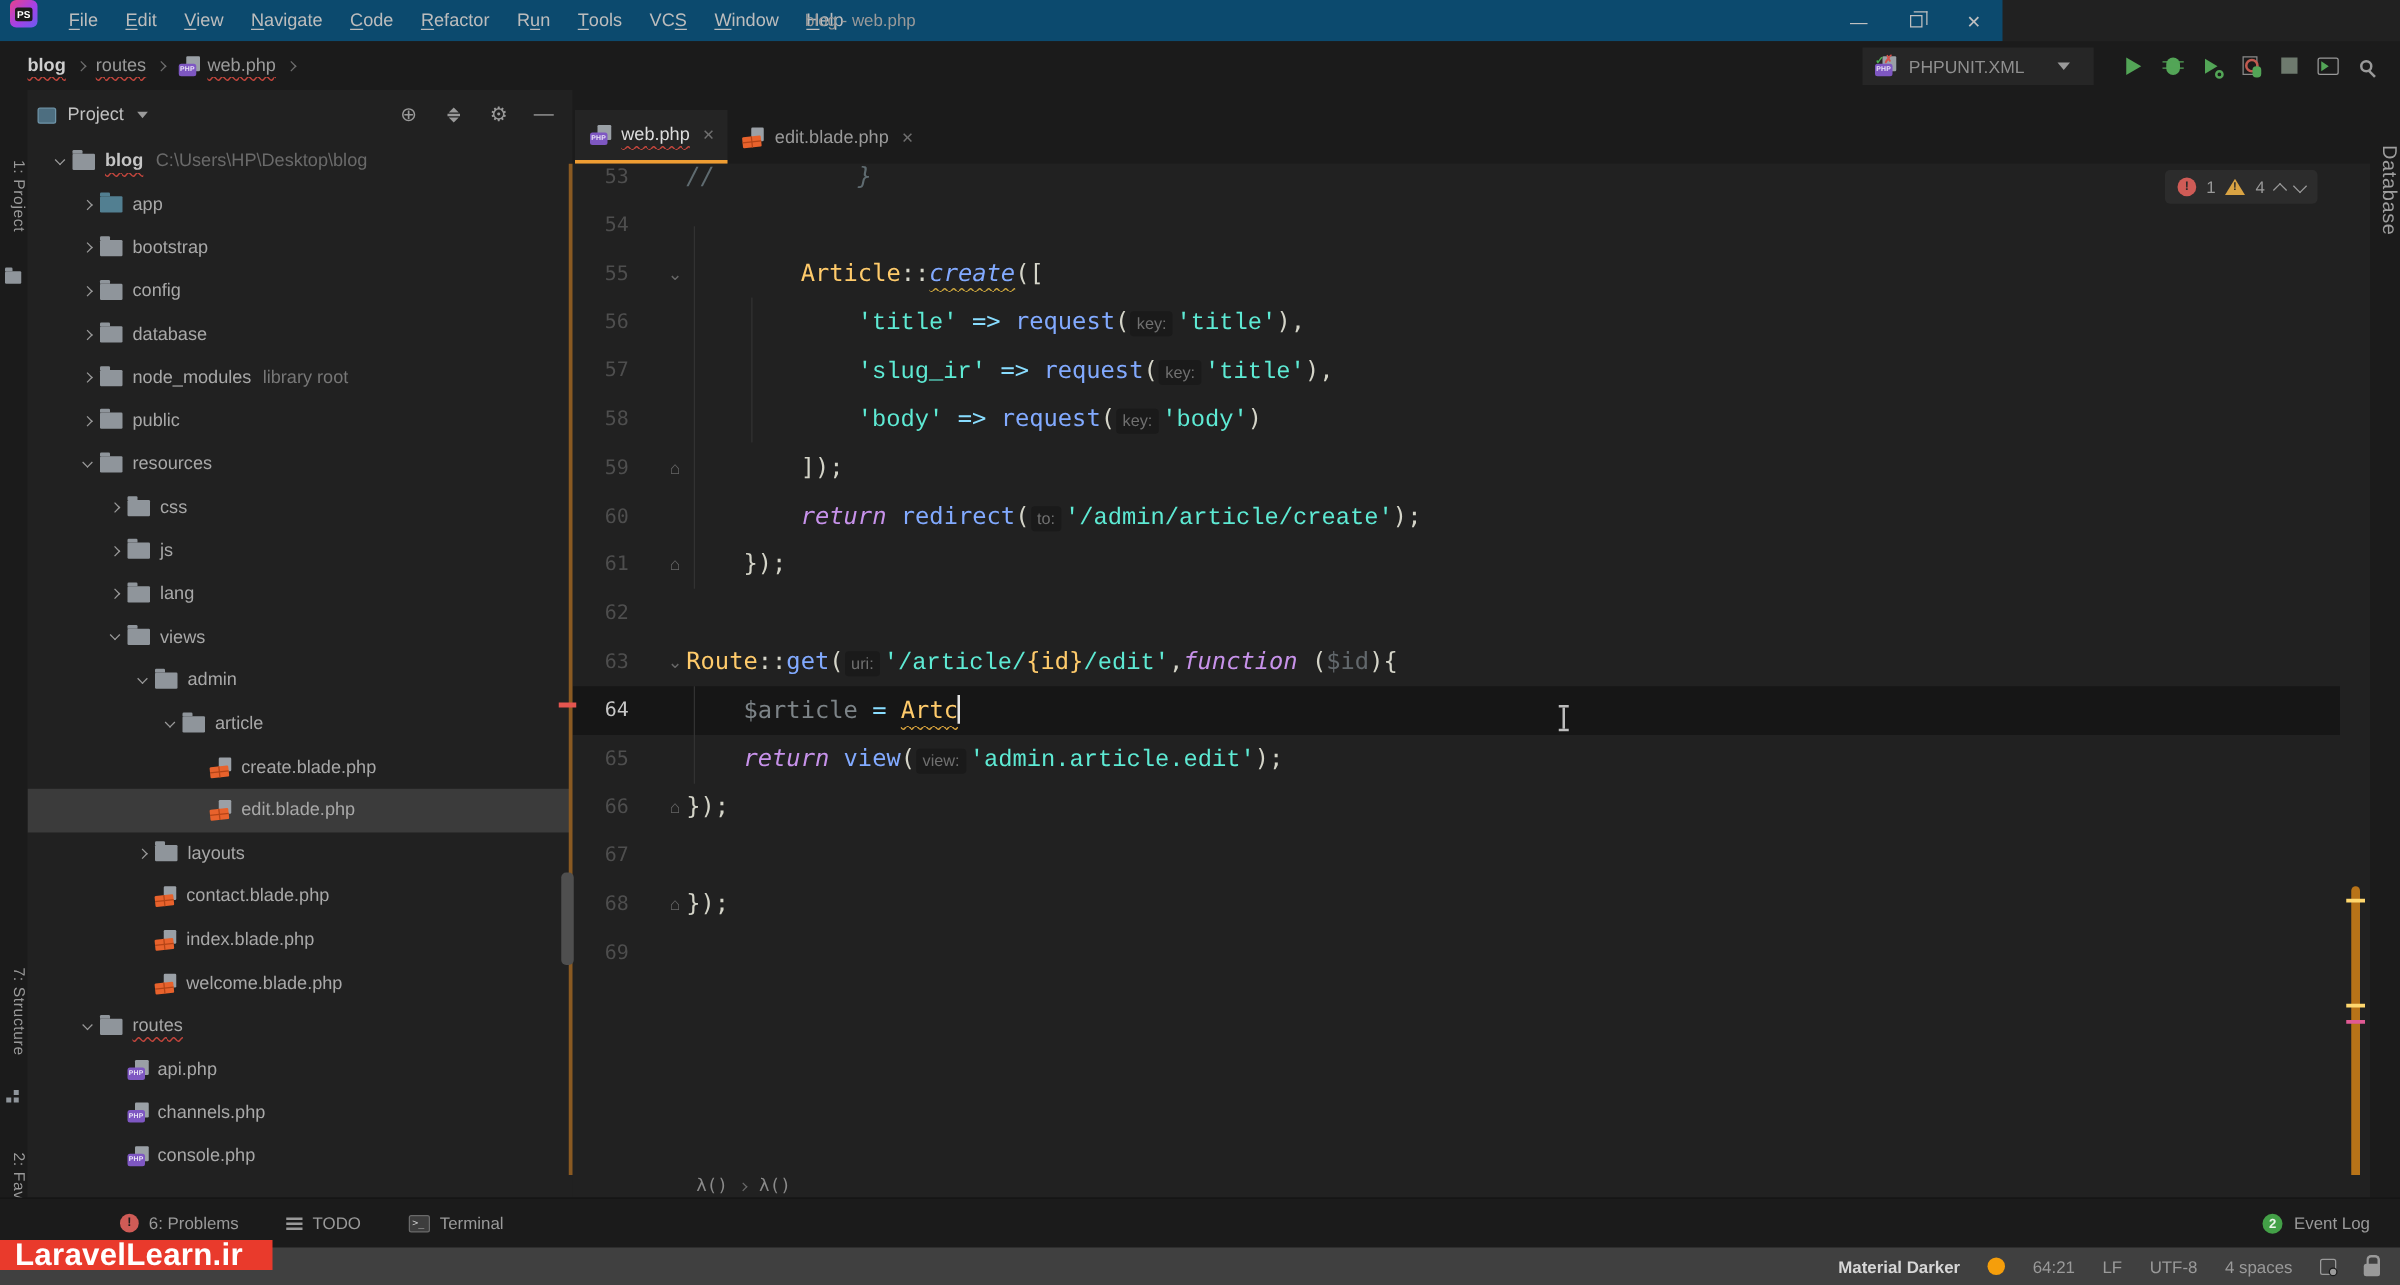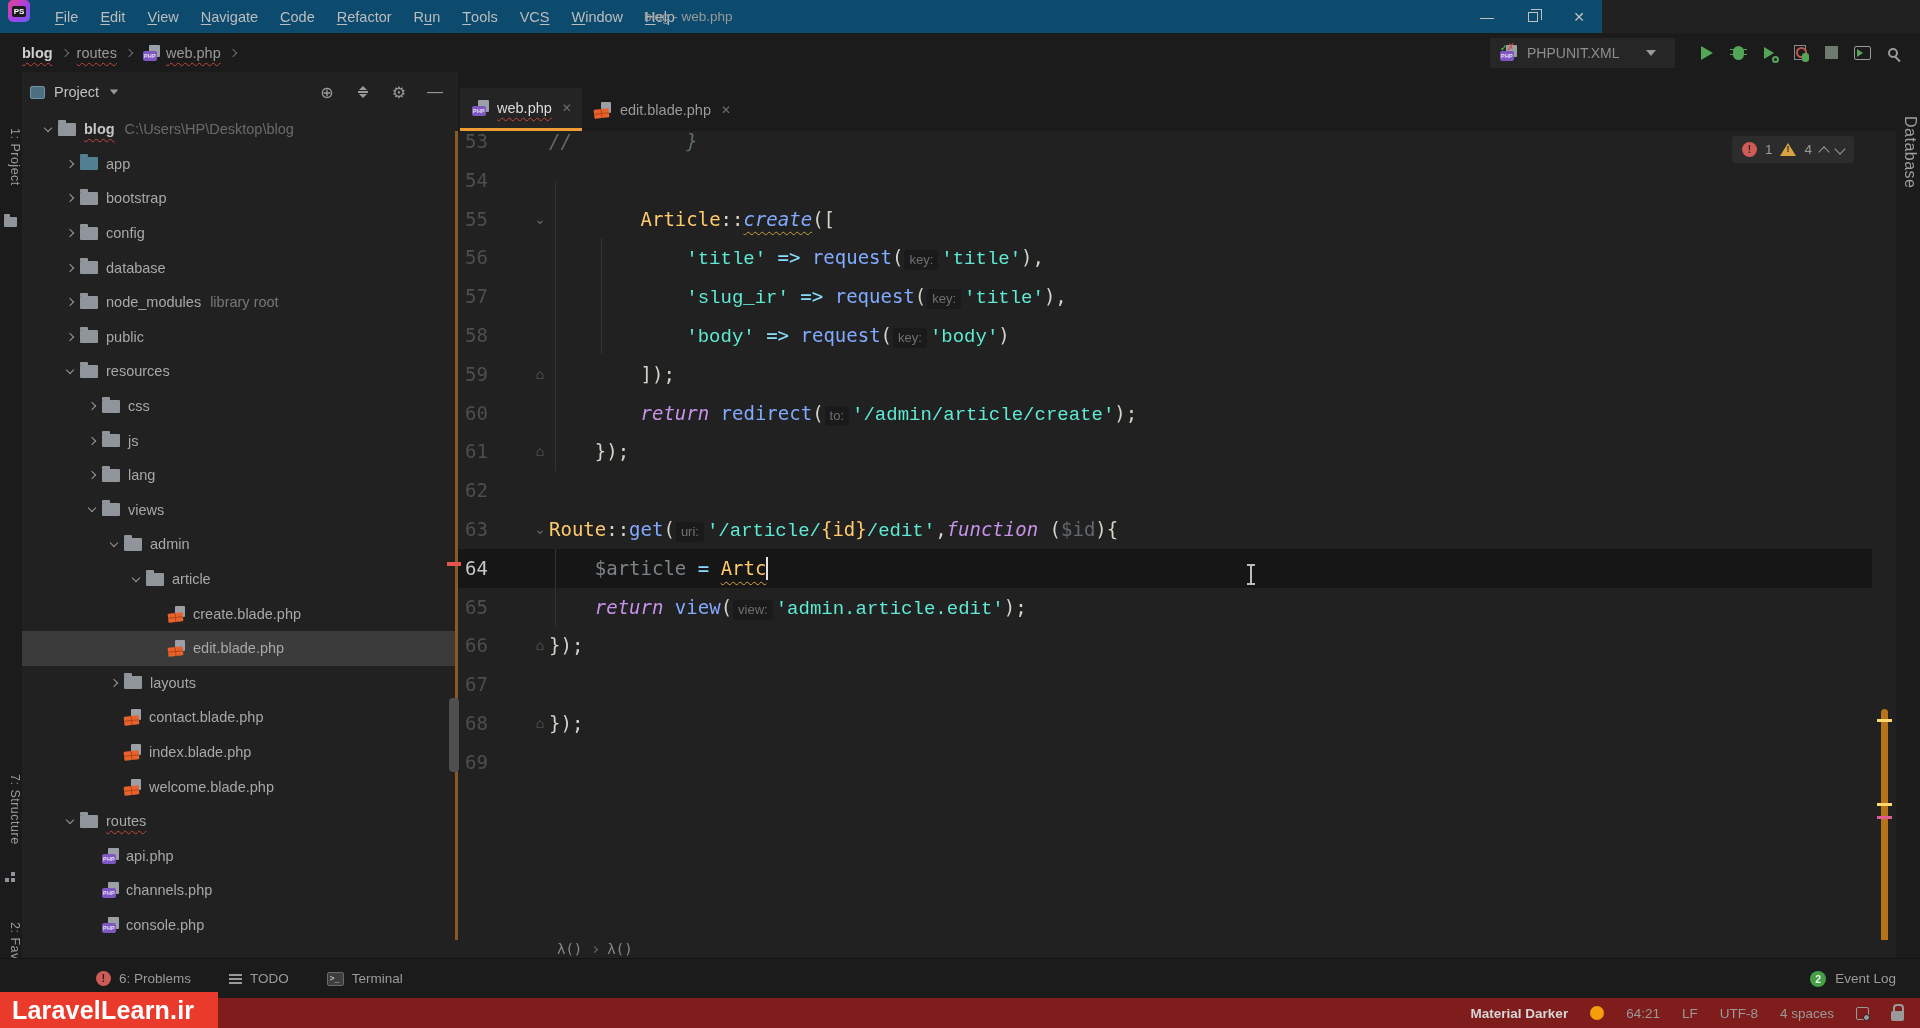--- a/index.html
+++ b/index.html
@@ -116,22 +116,22 @@
   .tab.active{background:#242424;border-bottom:3px solid #ef9d33;}
   .tab.active .tab-label{color:#dcdcdc;}
   .tab-label{color:#9a9a9a;}
   .tab-label.squig{text-decoration:underline wavy #c4453c 1px;text-underline-offset:4px;}
 
   
   .editor{position:absolute;left:458px;top:131px;width:1438px;height:809px;background:#212121;overflow:hidden;}
   .curline{position:absolute;left:0;width:1414px;height:38.8px;background:#161616;}
   .iguide{position:absolute;width:1px;background:#323232;}
   .cline{position:absolute;left:0;right:24px;height:38.8px;}
-  .cline .ln{position:absolute;left:0;top:0;width:30px;height:38.8px;line-height:38.8px;text-align:right;
-     font-family:"DejaVu Sans Mono",monospace;font-size:19px;color:#4e4e4e;}
+  .cline .ln{position:absolute;left:15px;top:0;width:30px;height:38.8px;line-height:38.8px;text-align:right;
+     font-family:"DejaVu Sans Mono",monospace;font-size:16px;color:#4e4e4e;}
   .cline.cur .ln{color:#c7c7c7;}
   .cline .fold{position:absolute;left:72px;top:0;width:20px;height:38.8px;line-height:38.8px;text-align:center;color:#666;font-size:14px;}
   .cline .ct{position:absolute;left:91px;top:0;height:38.8px;line-height:38.8px;white-space:pre;
      font-family:"DejaVu Sans Mono",monospace;font-size:19px;}
   .s-pl{color:#d4d4c8;}
   .s-cm{color:#5f6b70;font-style:italic;}
   .s-cls{color:#ffcb6b;}
   .s-op{color:#89ddff;}
   .s-fn{color:#82aaff;}
   .s-fnc{color:#82aaff;font-style:italic;text-decoration:underline wavy #c7a23c 1px;text-underline-offset:5px;}
@@ -178,30 +178,30 @@
   .prob-circ{width:15px;height:15px;border-radius:50%;background:#cf5b56;color:#1b1b1b;font-weight:bold;font-size:10px;
      display:flex;align-items:center;justify-content:center;}
   .todo-icon{display:flex;flex-direction:column;gap:2px;}
   .todo-icon i{width:13px;height:2px;background:#9a9a9a;display:block;}
   .term-icon{width:17px;height:14px;background:#3d3d3d;border:1px solid #6a6a6a;border-radius:2px;color:#d5d5d5;
      font-size:8px;line-height:12px;padding-left:2px;font-family:"DejaVu Sans Mono",monospace;}
   .eventlog{position:absolute;right:24px;display:flex;align-items:center;gap:9px;}
   .ev-badge{width:16px;height:16px;border-radius:50%;background:#43a047;color:#eaf5ea;font-size:10.5px;font-weight:bold;
      display:flex;align-items:center;justify-content:center;}
 
-  .statusbar{position:absolute;left:0;top:998px;width:1920px;height:30px;background:#7f1d1d;display:flex;align-items:center;
+  .statusbar{position:absolute;left:0;top:998px;width:1920px;height:30px;background:#404040;display:flex;align-items:center;
      justify-content:flex-end;font-size:13.5px;color:#9a9a9a;gap:22px;padding-right:16px;}
   .sb-theme{color:#d6d6d6;font-weight:bold;}
   .orange-dot{width:14px;height:14px;border-radius:50%;background:#f59e0b;}
   .indent-icon{width:13px;height:13px;border:1.5px solid #9a9a9a;border-radius:2px;position:relative;}
   .indent-icon:after{content:"";position:absolute;right:-2px;bottom:-2px;width:5px;height:5px;border-radius:50%;background:#9a9a9a;border:1px solid #1b1b1b;}
   .lock-icon{position:relative;width:13px;height:10px;background:#9a9a9a;border-radius:2px;margin-top:6px;}
   .lock-icon:before{content:"";position:absolute;right:0px;top:-7px;width:7px;height:7px;border:2px solid #9a9a9a;border-bottom:none;border-radius:4px 4px 0 0;}
 
-  .badge{position:absolute;left:0;top:992px;width:218px;height:36px;background:#e93a2c;z-index:20;display:flex;align-items:center;
+  .badge{position:absolute;left:0;top:992px;width:218px;height:24px;background:#e93a2c;z-index:20;display:flex;align-items:center;
      padding-left:12px;color:#fff;font-size:25px;font-weight:bold;letter-spacing:.2px;}
 </style>
 </head>
 <body>
 
 <div class="window">
 
   <div class="titlebar">
     <div class="ps-logo">
         <span>PS</span>

